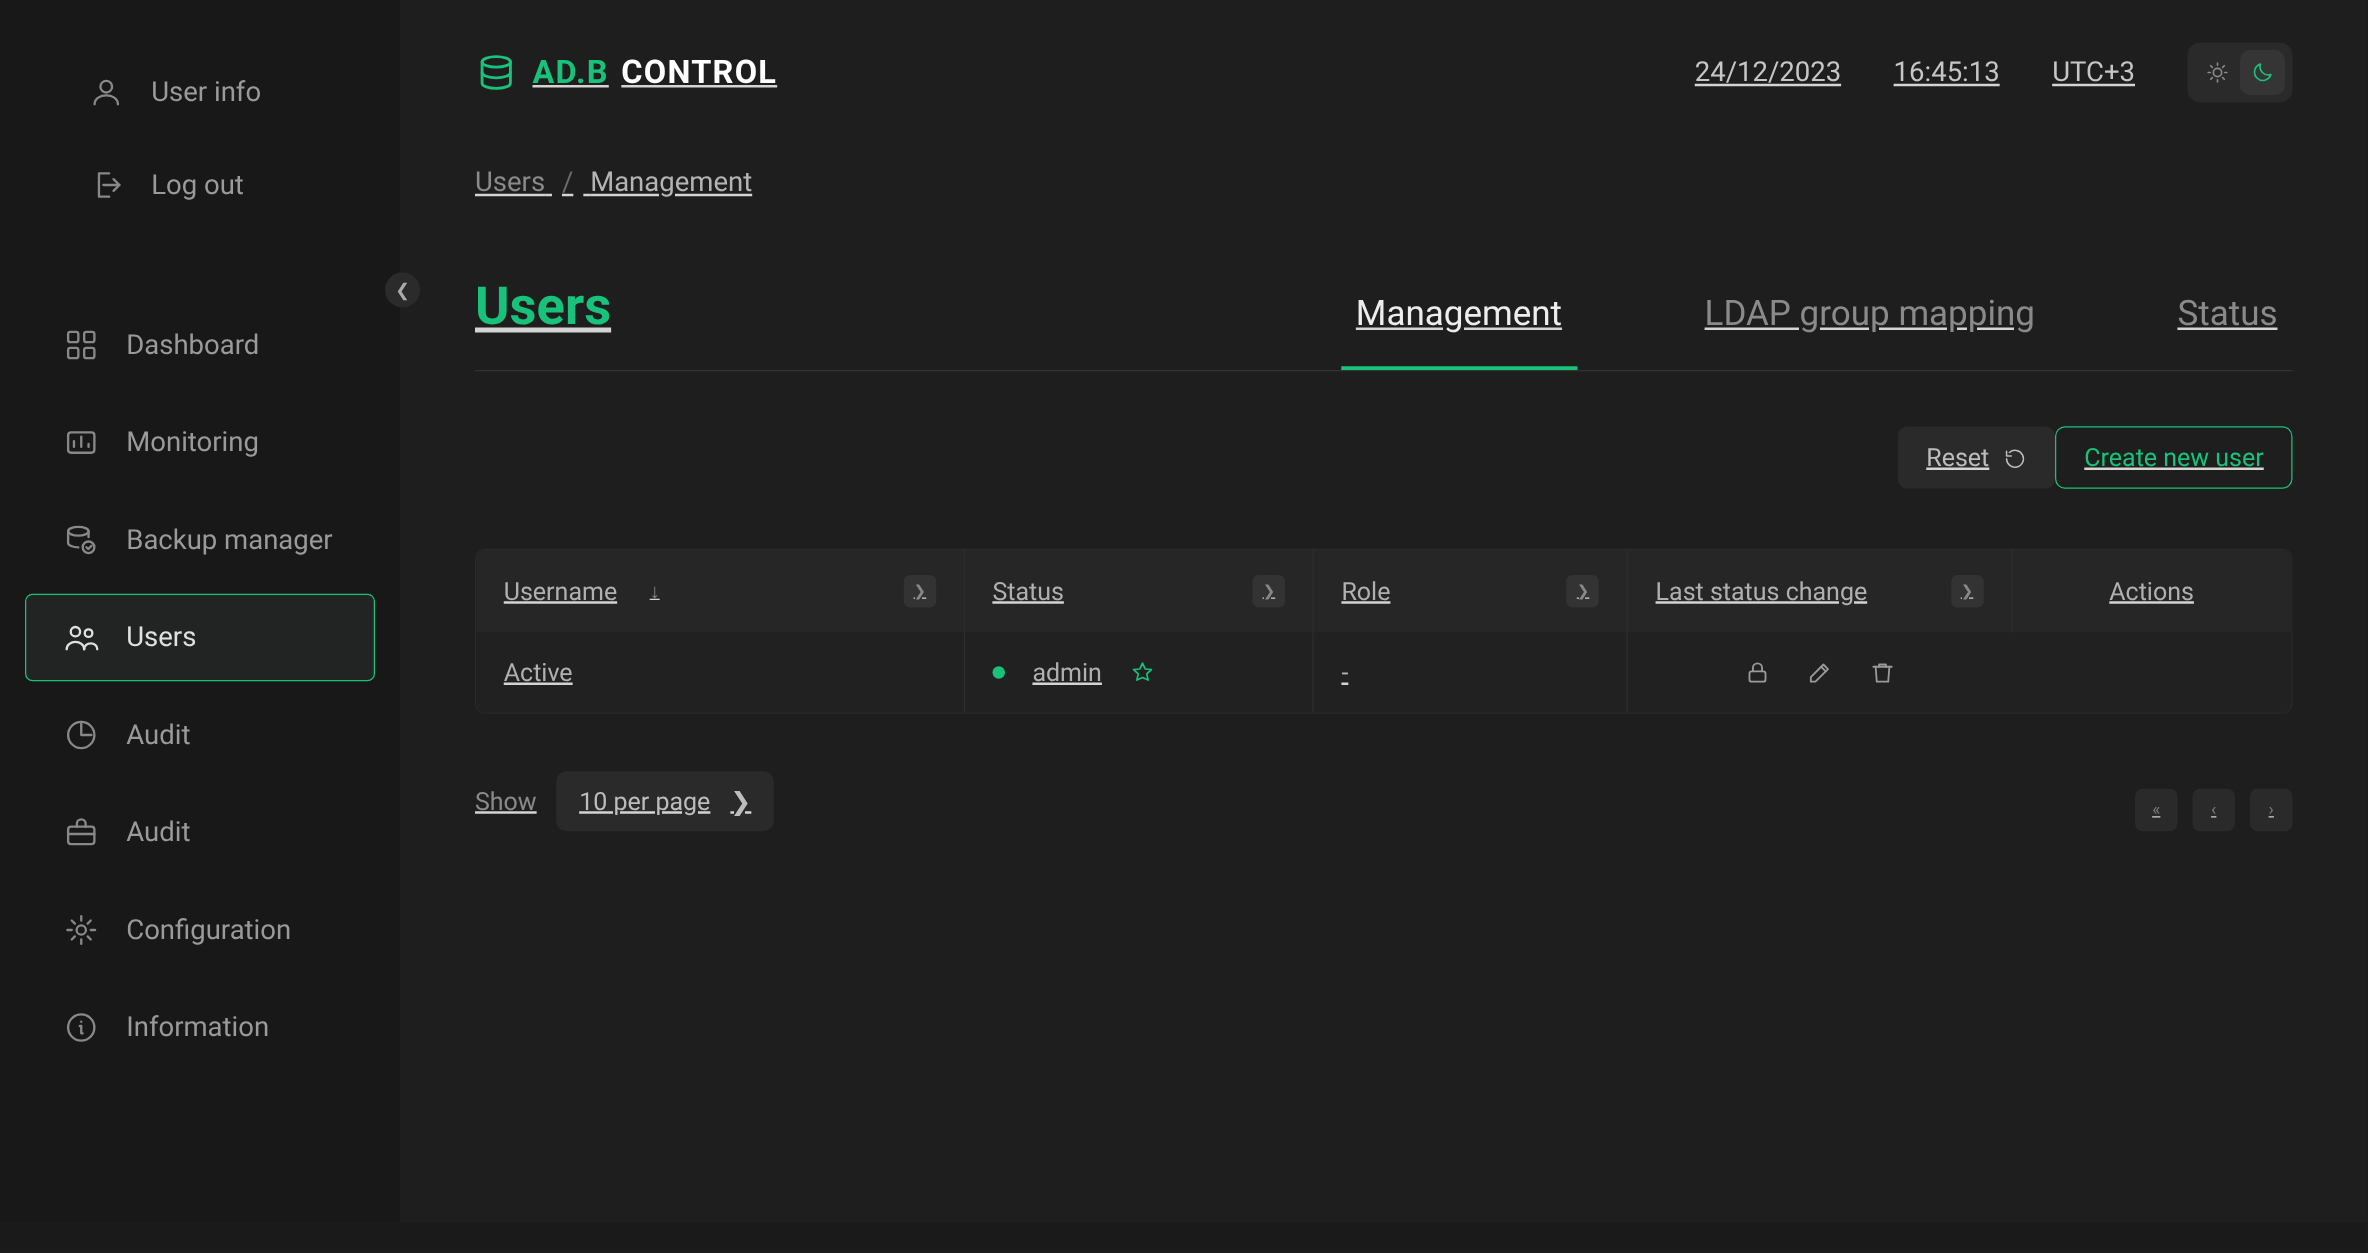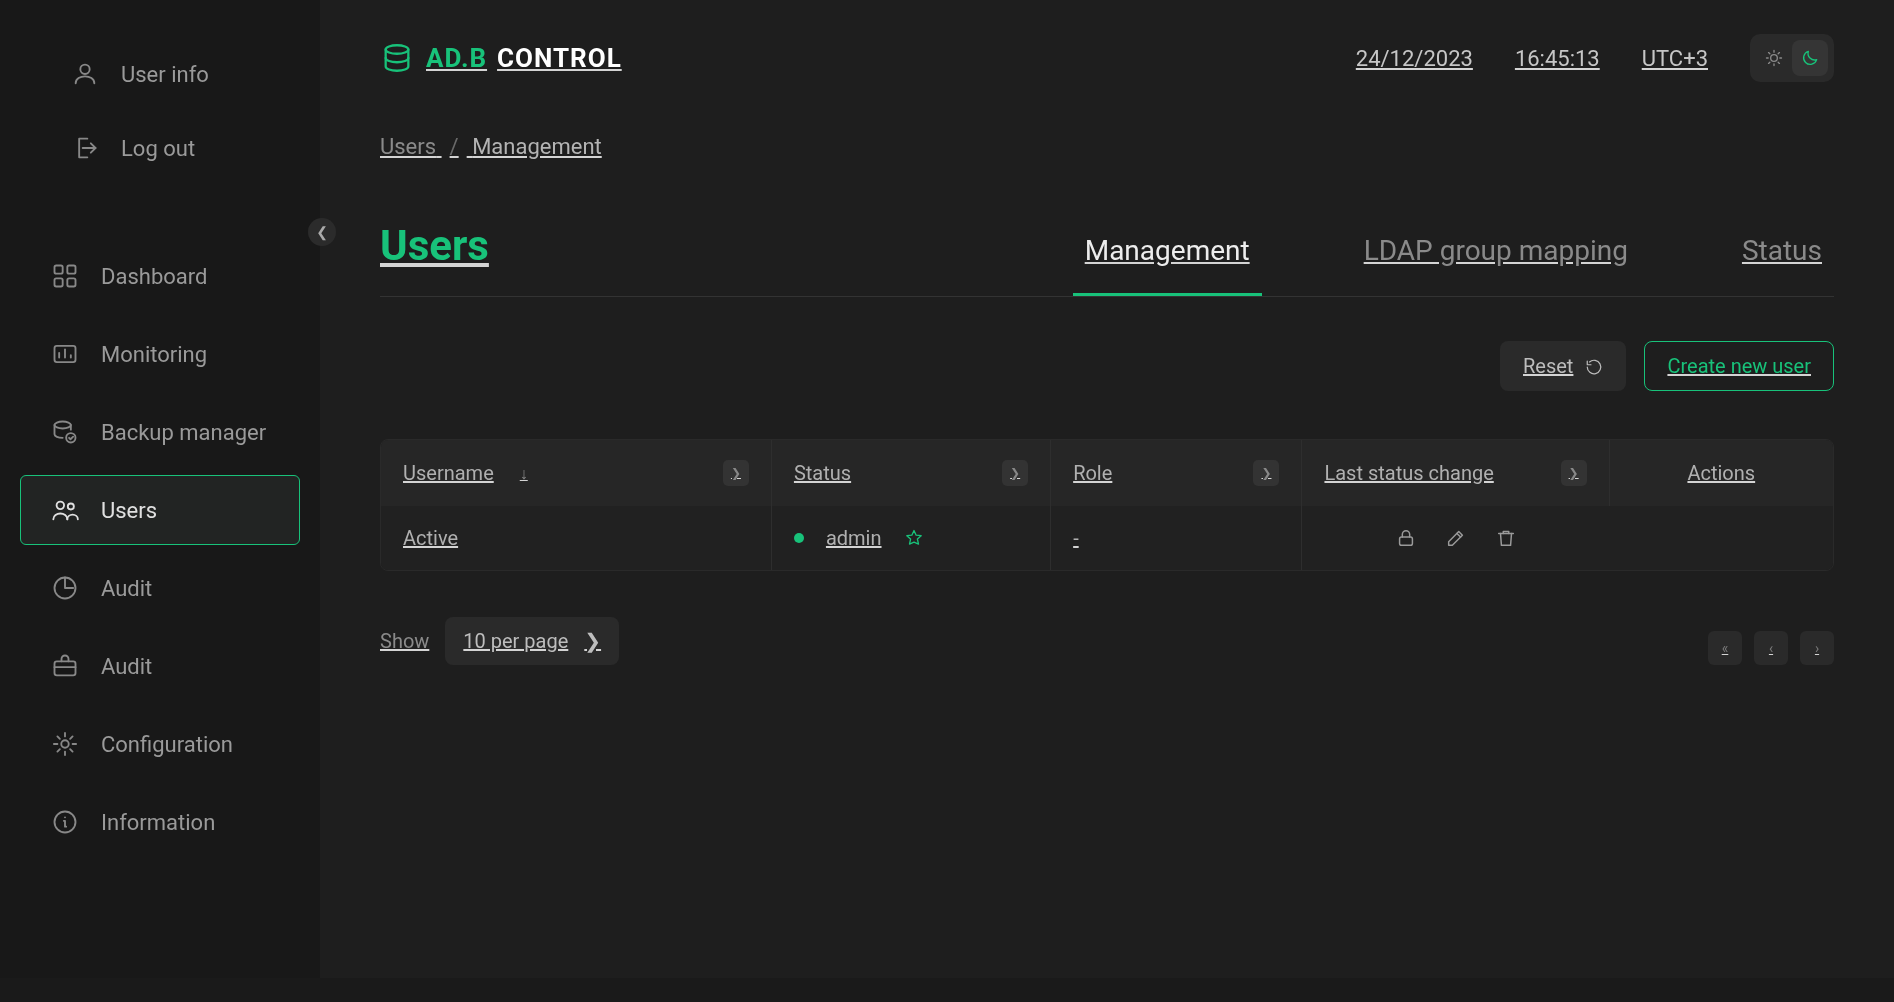--- a/index.html
+++ b/index.html
@@ -158,21 +158,20 @@
   }
   .tab.active {
     color: #ededed;
     border-bottom-color: #18c27a;
   }
 
   .actions-row {
     margin-top: 44px;
     display: flex;
     justify-content: flex-end;
-    gap: 18px;
   }
   .btn {
     display: inline-flex;
     align-items: center;
     gap: 12px;
     padding: 12px 22px;
     border-radius: 8px;
     font-size: 20px;
     cursor: pointer;
     border: 1px solid transparent;

